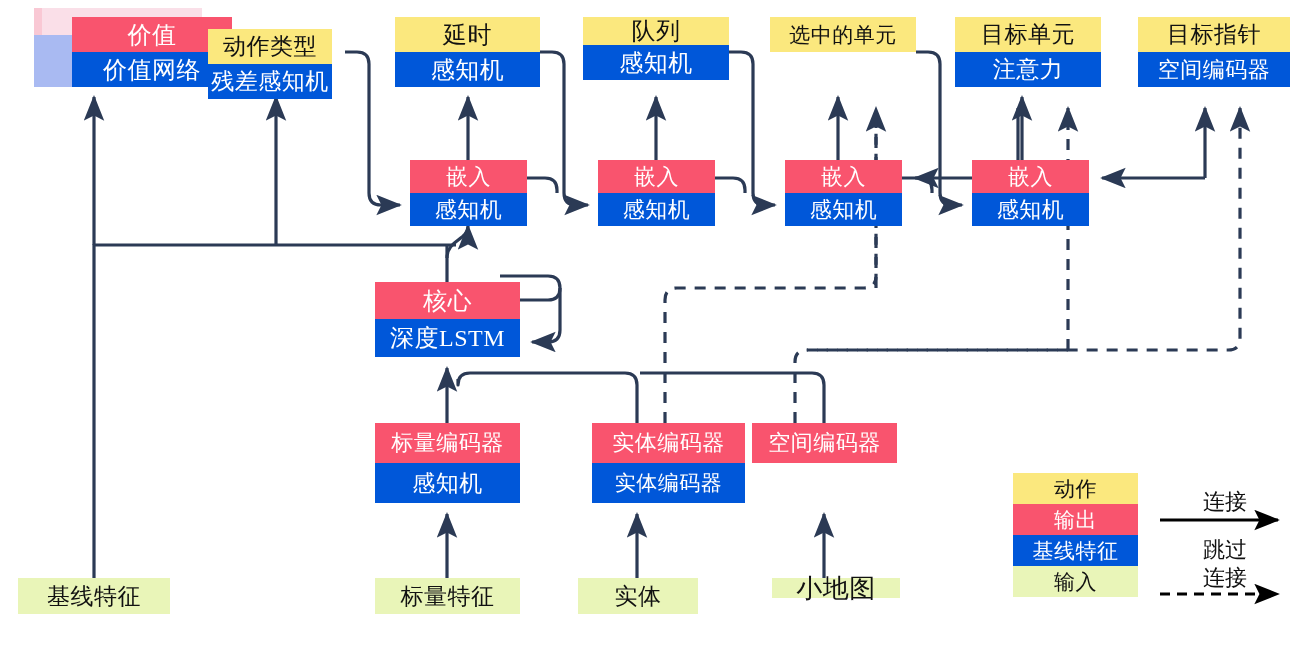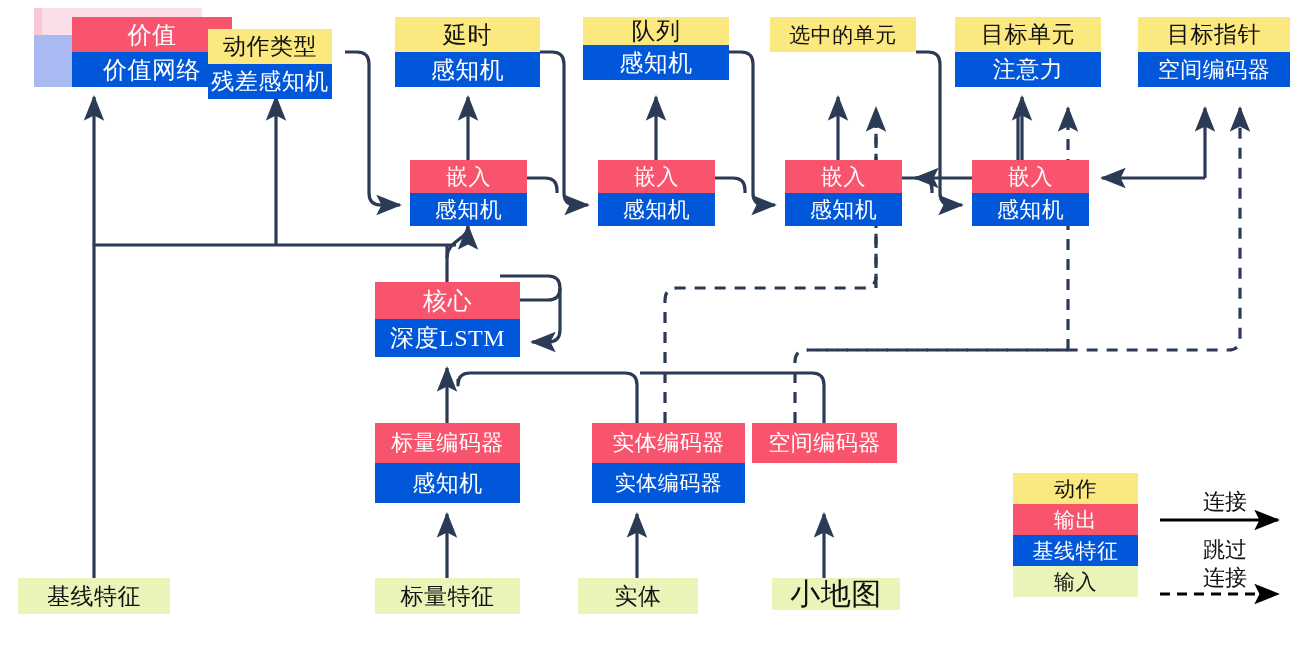--- a/index.html
+++ b/index.html
@@ -188,21 +188,21 @@
   <div class="node" style="left:18px;top:578px;width:152px;height:36px;">
     <div class="cell c-input" style="height:36px;font-size:23px;">基线特征</div>
   </div>
   <div class="node" style="left:375px;top:578px;width:145px;height:36px;">
     <div class="cell c-input" style="height:36px;font-size:23px;">标量特征</div>
   </div>
   <div class="node" style="left:578px;top:578px;width:120px;height:36px;">
     <div class="cell c-input" style="height:36px;font-size:23px;">实体</div>
   </div>
   <div class="node" style="left:772px;top:578px;width:128px;height:36px;">
-    <div class="cell c-input" style="height:32px;font-size:30px;text-align:right;">小地图</div>
+    <div class="cell c-input" style="height:20px;font-size:26px;text-align:right;">小地图</div>
   </div>
 
   <div class="legend-box" style="left:1013px;top:473px;width:125px;height:124px;">
     <div class="cell c-action" style="height:31px;font-size:21px;">动作</div>
     <div class="cell c-output" style="height:31px;font-size:21px;">输出</div>
     <div class="cell c-net" style="height:31px;font-size:21px;">基线特征</div>
     <div class="cell c-input" style="height:31px;font-size:21px;">输入</div>
   </div>
 
   <div class="leg-label" style="left:1175px;top:487px;width:100px;font-size:22px;color:#111;">连接</div>

